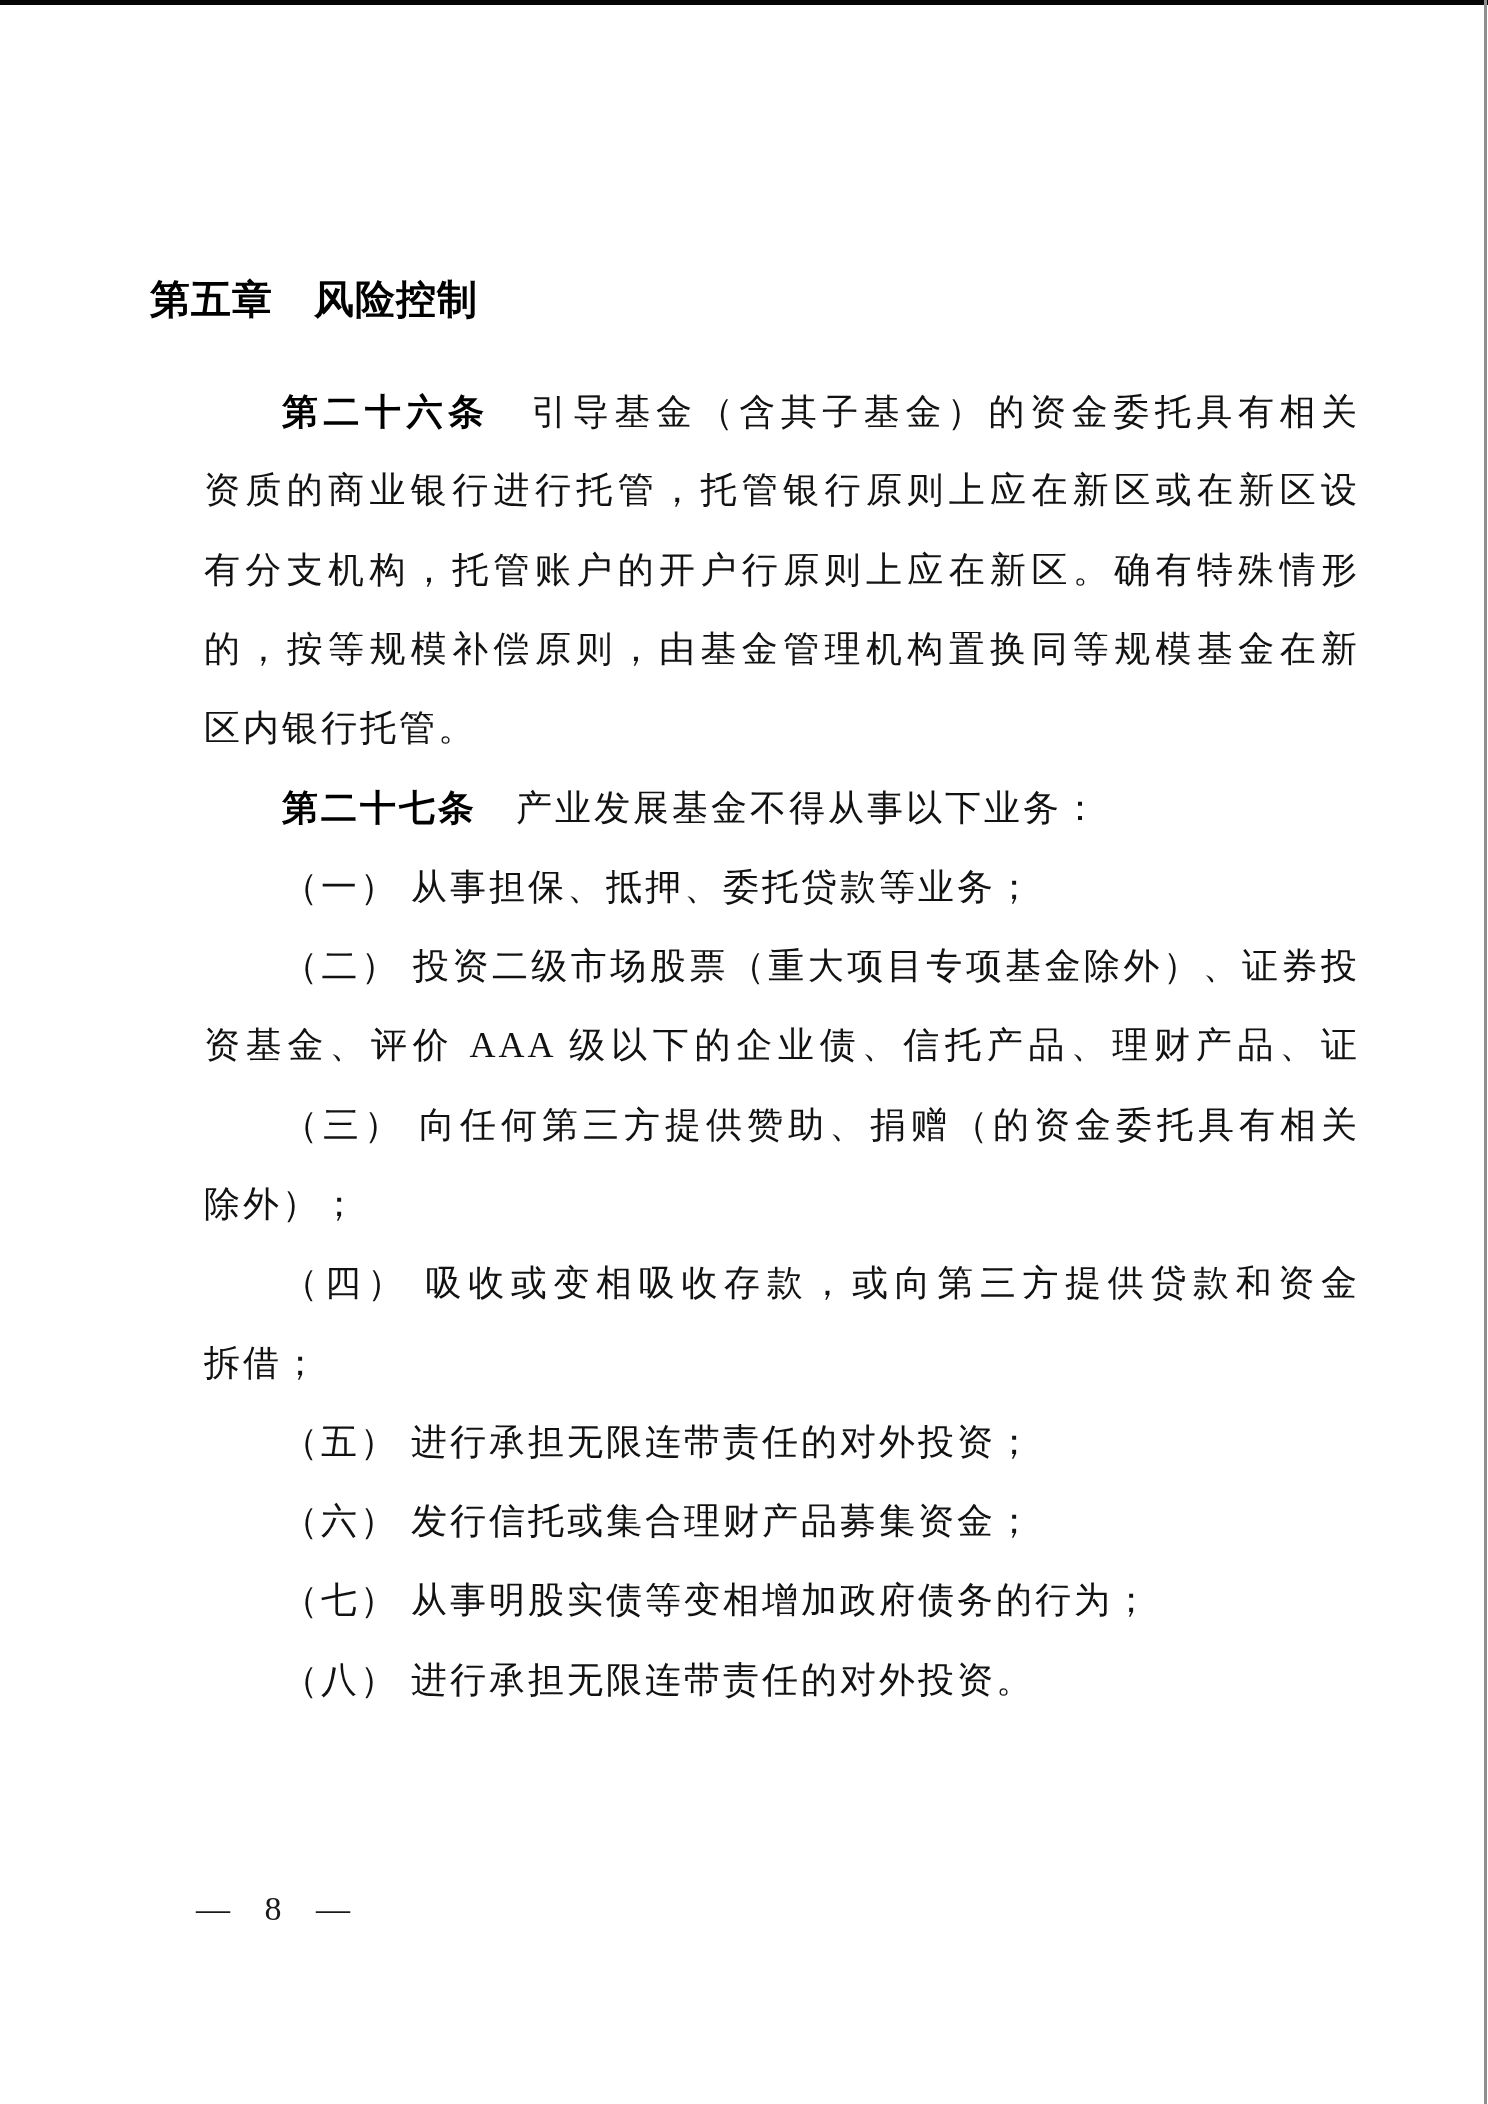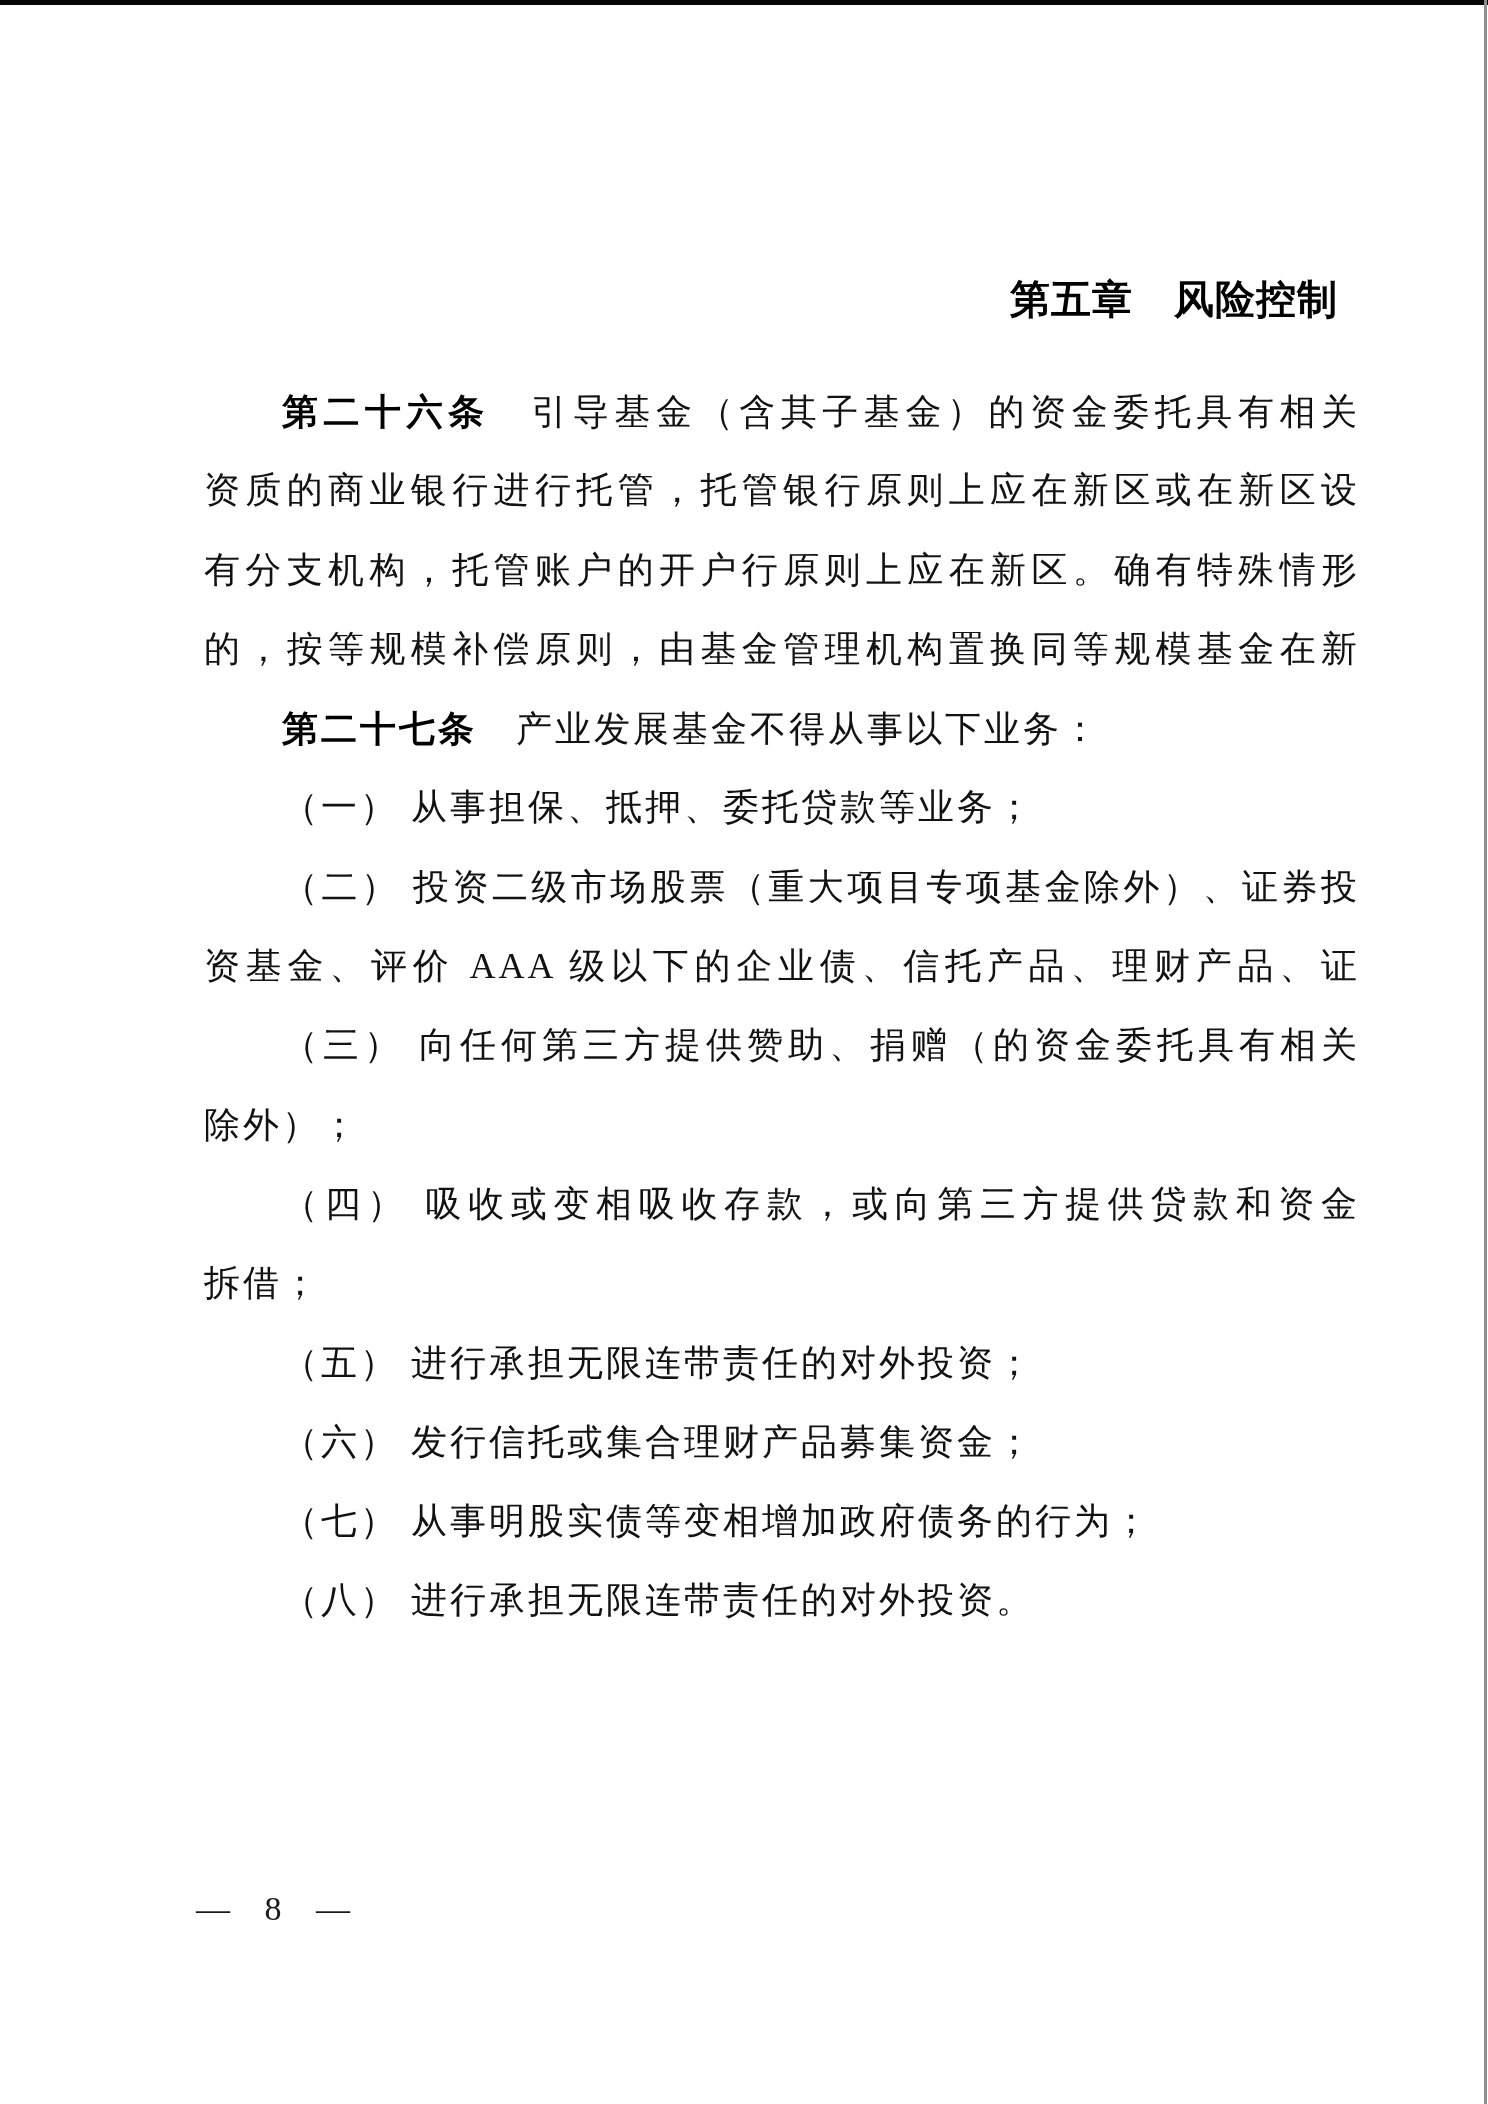--- a/index.html
+++ b/index.html
@@ -14,21 +14,21 @@
   .top-edge {
     position:absolute; top:0; left:0;
     width:100%; height:5px; background:#050505;
   }
   .right-edge {
     position:absolute; top:0; left:1484px;
     width:3px; height:100%; background:#8f8f8f;
   }
   .chapter-title {
     position:absolute; top:276px; left:150px; right:150px;
-    text-align:right;
+    text-align:left;
     font-family:"Liberation Sans","DejaVu Sans",sans-serif;
     font-weight:700;
     font-size:40px; line-height:46px;
     letter-spacing:1px;
     color:#000;
   }
   .body-text {
     position:absolute; left:190px; top:372px;
     width:1156px;
     margin-left:14px;
@@ -65,20 +65,21 @@
   <div class="top-edge"></div>
   <div class="right-edge"></div>
 
   <div class="chapter-title">第五章　风险控制</div>
 
   <div class="body-text">
       <div class="line indent justify"><b class="article-no">第二十六条</b><span>　引导基金（含其子基金）的资金委托具有相关</span></div>
       <div class="line justify"><span>资质的商业银行进行托管，托管银行原则上应在新区或在新区设</span></div>
       <div class="line justify"><span>有分支机构，托管账户的开户行原则上应在新区。确有特殊情形</span></div>
       <div class="line justify"><span>的，按等规模补偿原则，由基金管理机构置换同等规模基金在新</span></div>
+      <div class="line"><span>区内银行托管。</span></div>
       <div class="line indent"><b class="article-no">第二十七条</b><span>　产业发展基金不得从事以下业务：</span></div>
       <div class="line indent"><span>（一） 从事担保、抵押、委托贷款等业务；</span></div>
       <div class="line indent justify"><span>（二） 投资二级市场股票（重大项目专项基金除外）、证券投</span></div>
       <div class="line justify"><span>资基金、评价 AAA 级以下的企业债、信托产品、理财产品、证</span></div>
       <div class="line indent justify"><span>（三） 向任何第三方提供赞助、捐赠（的资金委托具有相关</span></div>
       <div class="line"><span>除外）；</span></div>
       <div class="line indent justify"><span>（四） 吸收或变相吸收存款，或向第三方提供贷款和资金</span></div>
       <div class="line"><span>拆借；</span></div>
       <div class="line indent"><span>（五） 进行承担无限连带责任的对外投资；</span></div>
       <div class="line indent"><span>（六） 发行信托或集合理财产品募集资金；</span></div>

